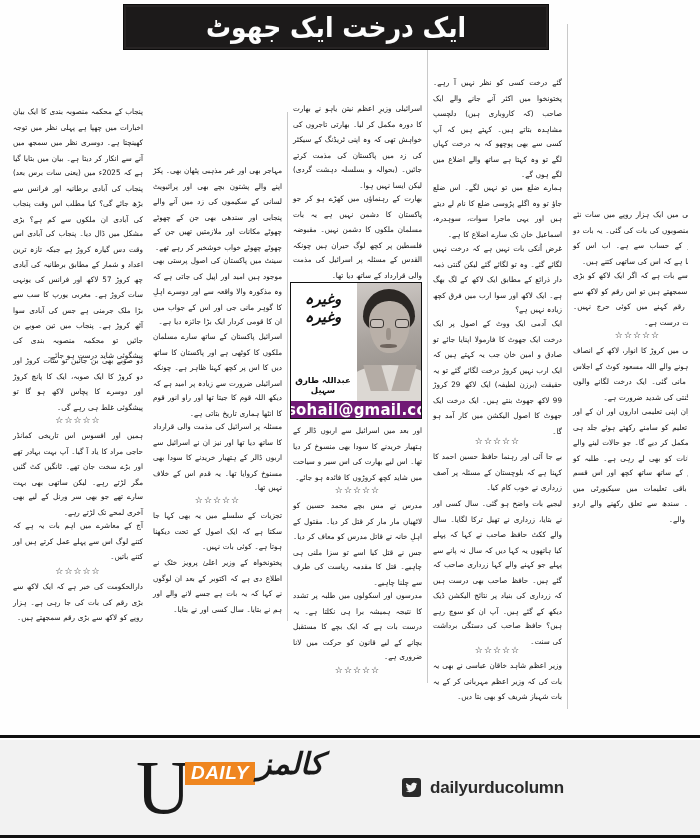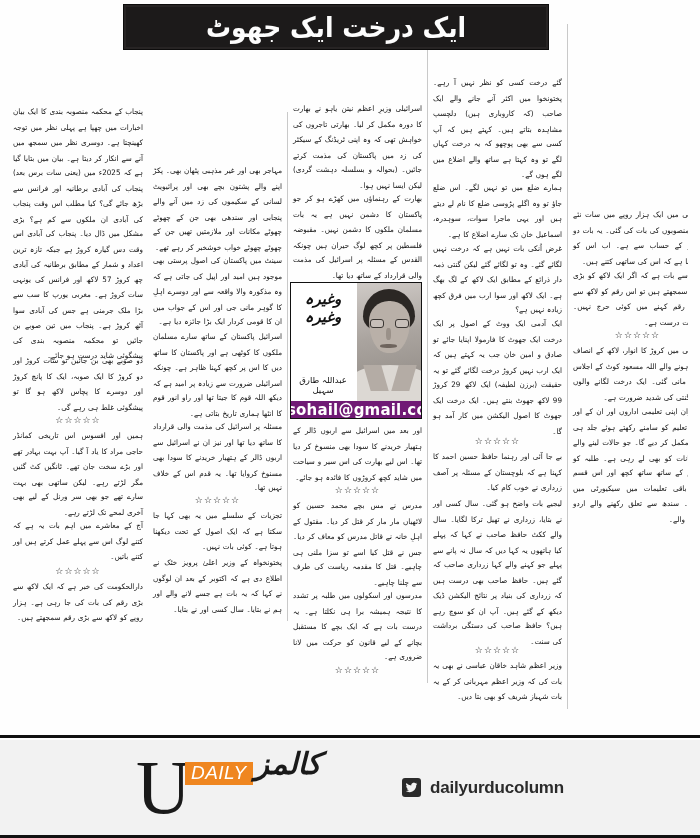--- a/index.html
+++ b/index.html
@@ -221,21 +221,21 @@
     font-size: 15px;
     font-weight: bold;
     color: #111;
     line-height: 1.15;
     direction: rtl;
     font-style: italic;
   }
   .author-name {
     font-family: "DejaVu Sans", sans-serif;
     font-size: 8.5px;
-    font-weight: normal;
+    font-weight: bold;
     color: #111;
     direction: rtl;
     line-height: 1.2;
     padding-bottom: 2px;
   }
   .author-email-bar {
     background: #701a75;
     color: #fff;
     height: 17px;
     display: flex;
@@ -304,21 +304,21 @@
     vertical-align: top;
     margin-left: -4px;
     position: relative;
     top: 6px;
   }
   .logo .daily-badge {
     background: #ef8620;
     color: #ffffff;
     font-family: "Liberation Sans", sans-serif;
     font-size: 19px;
-    font-weight: normal;
+    font-weight: bold;
     font-style: italic;
     letter-spacing: 0.5px;
     padding: 1px 6px 2px 6px;
     display: block;
     line-height: 1.05;
     text-align: center;
   }
   .logo .rdu {
     font-family: "Liberation Serif", serif;
     font-size: 44px;

